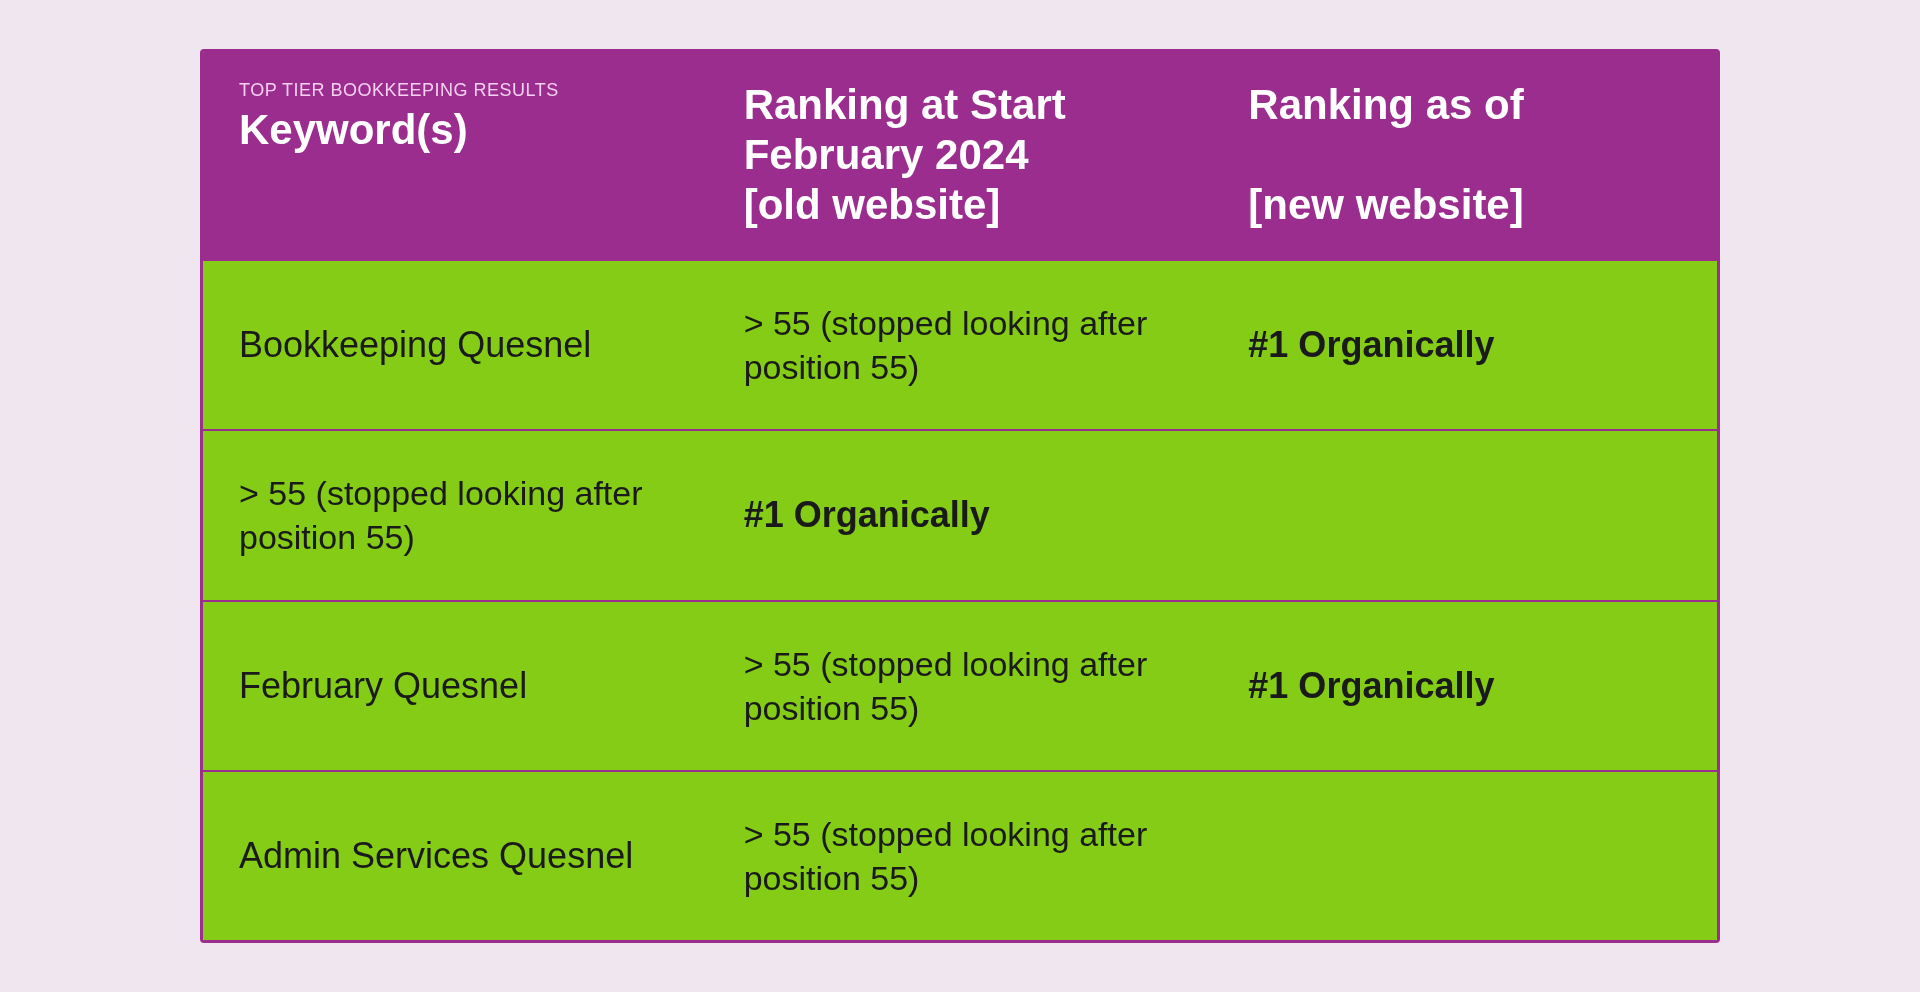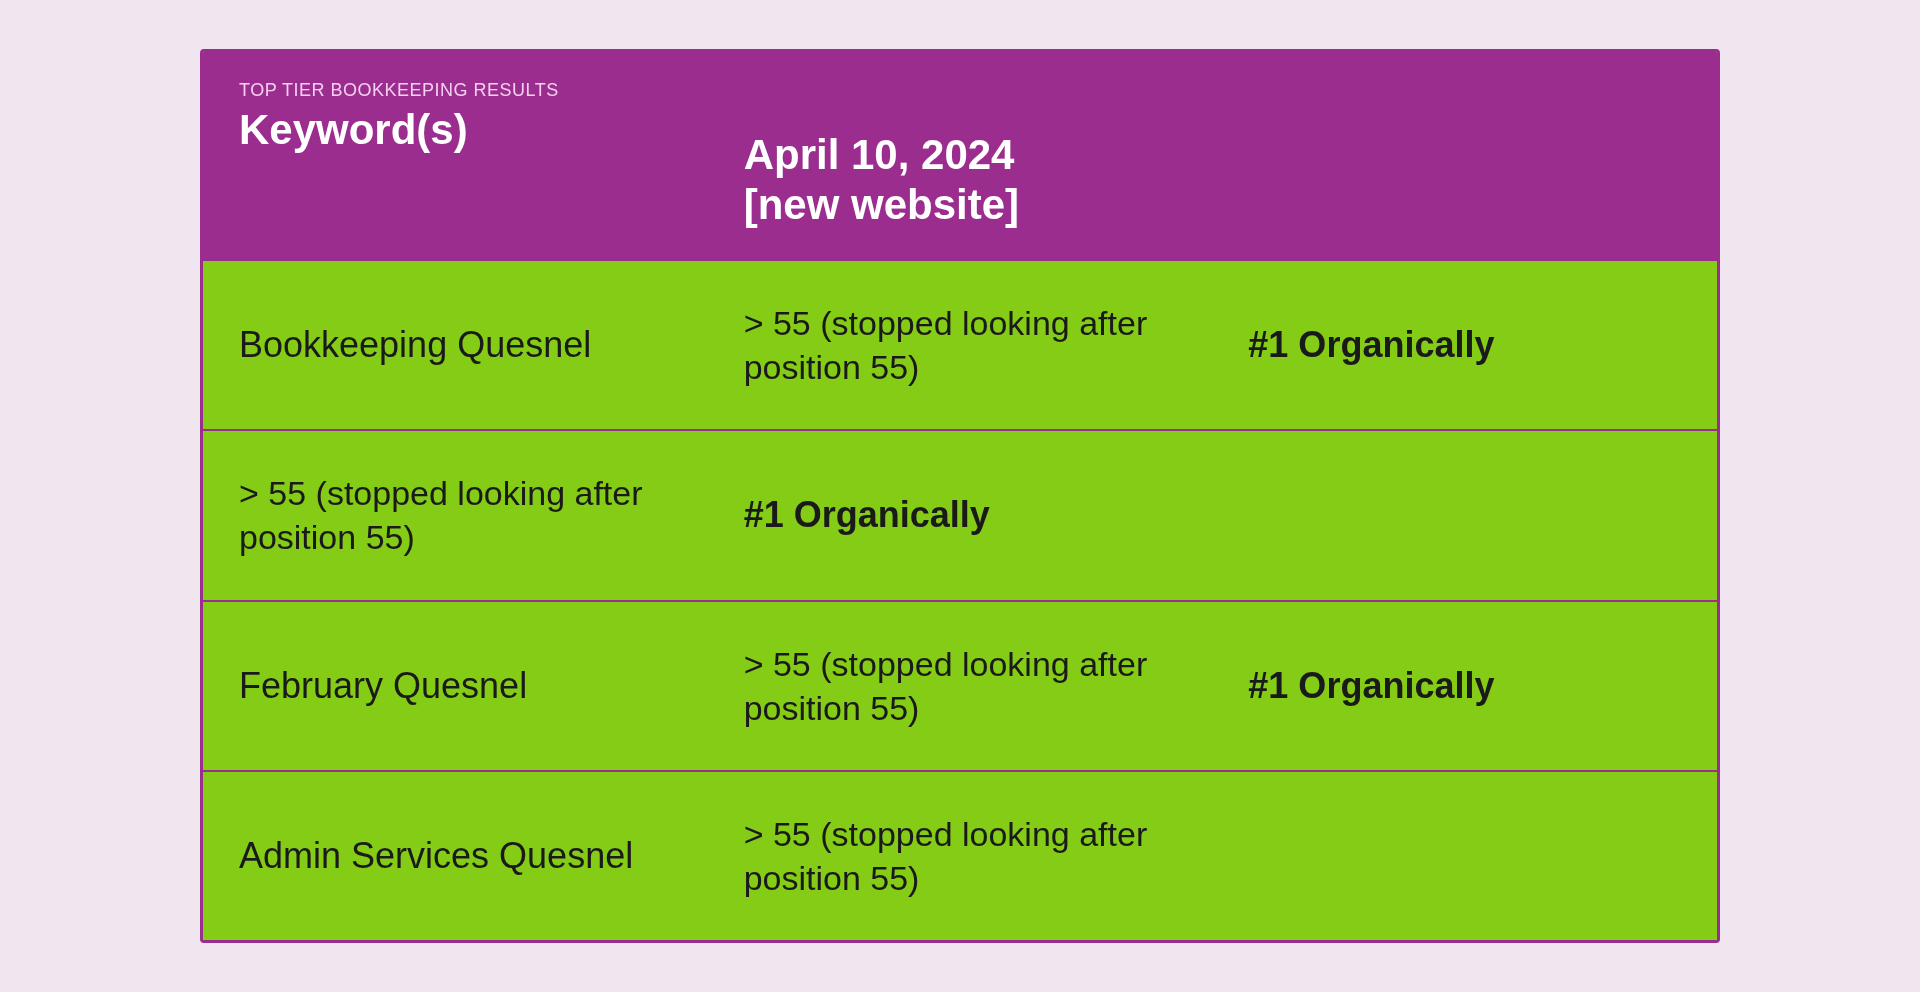--- a/index.html
+++ b/index.html
@@ -100,22 +100,29 @@
 <body>
 
 <div class="table-wrapper">
   <div class="table-header">
     <div class="header-cell">
       <div class="header-cell-subtitle">TOP TIER BOOKKEEPING RESULTS</div>
       <div class="header-cell-main">Keyword(s)</div>
     </div>
     <div class="header-cell">
       <div class="header-cell-title">
+        <span>Ranking at Start</span><br>
+        <span>February 2024</span><br>
+        <span>[old website]</span>
+      </div>
+    </div>
+    <div class="header-cell">
+      <div class="header-cell-title">
+        <span>Ranking as of</span><br>
         <br>
-        <span>April 10, 2024</span><br>
         <span>[new website]</span>
       </div>
     </div>
   </div>
 
   <div class="table-body">
 
   <div class="table-row">
         <div class="table-cell keyword-cell">Bookkeeping Quesnel</div>
         <div class="table-cell ranking-start-cell">&gt; 55 (stopped looking after position 55)</div>

